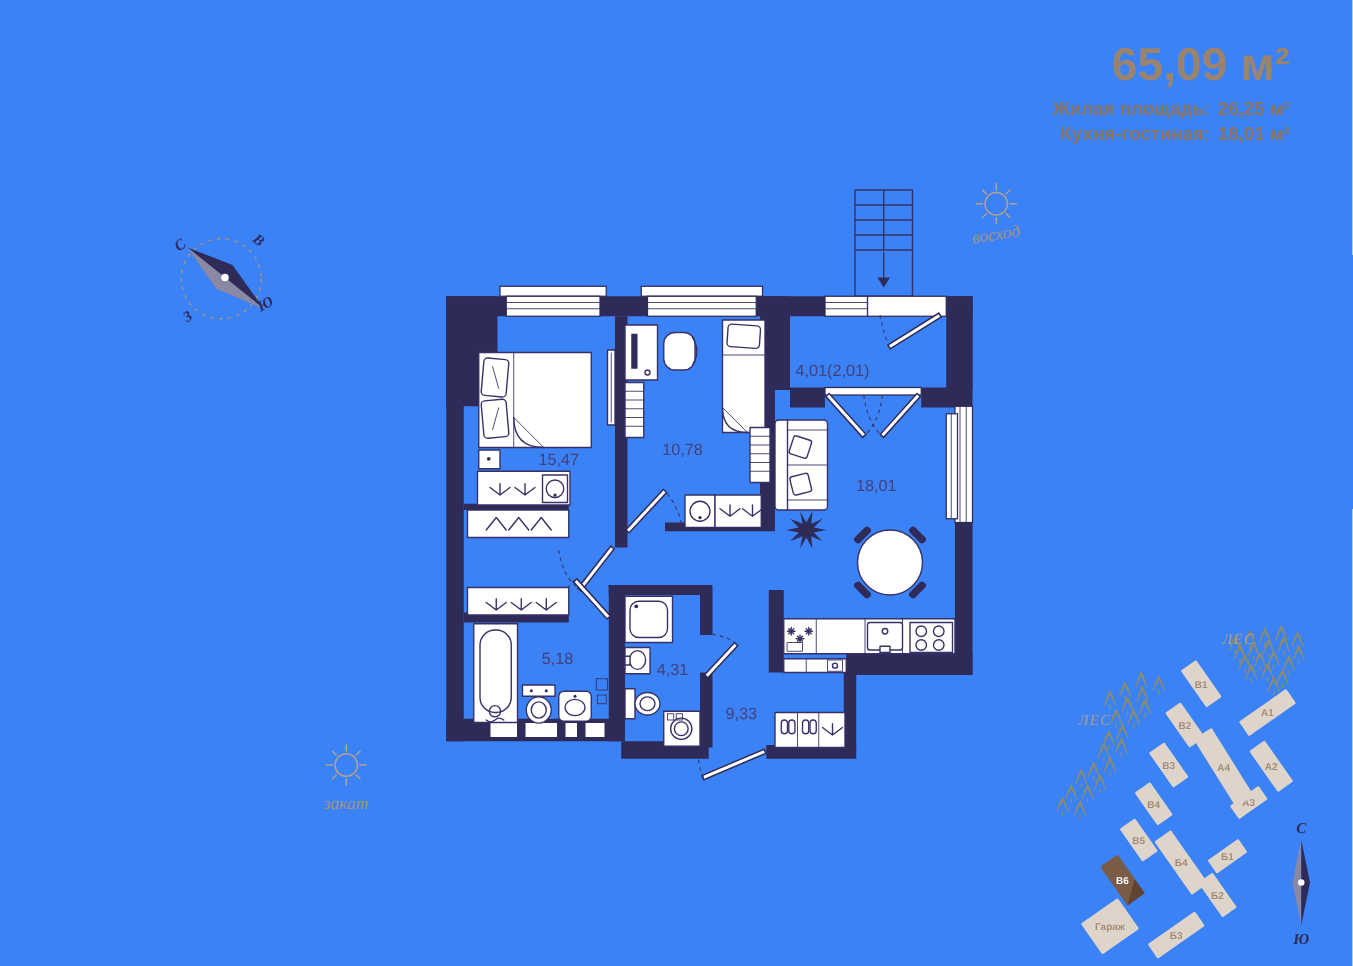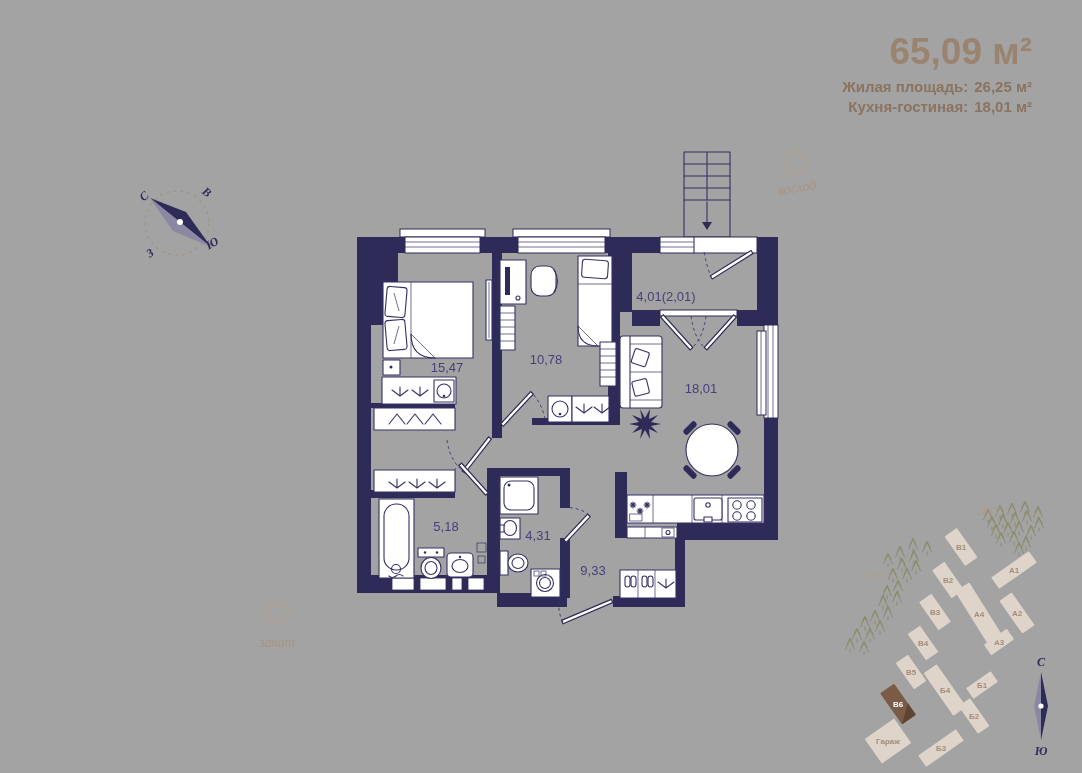--- a/index.html
+++ b/index.html
@@ -1,16 +1,16 @@
 <!DOCTYPE html>
 <html><head>
 <meta charset="utf-8">
 <style>
   html,body{margin:0;padding:0;background:#fff;}
-  #stage{position:relative;width:1082px;height:773px;background:#a3a3a3;overflow:hidden;
+  #stage{position:relative;width:1082px;height:773px;background:#3b82f6;overflow:hidden;
          font-family:"Liberation Sans", sans-serif;}
   svg{display:block}
   .wall{fill:#2f2b58;}
   .pane{fill:#ffffff;stroke:#2f2b58;stroke-width:1;}
   .shaft{fill:#ffffff;stroke:#2f2b58;stroke-width:0.8;}
   .f{fill:#ffffff;stroke:#363166;stroke-width:1.1;stroke-linejoin:round;stroke-linecap:round;}
   .fn{fill:none;stroke:#363166;stroke-width:1.1;stroke-linejoin:round;stroke-linecap:round;}
   .fl{fill:none;stroke:#363166;stroke-width:0.7;}
   .fd{fill:#2f2b58;stroke:none;}
   .leaf{fill:#ffffff;stroke:#2f2b58;stroke-width:1.2;}

